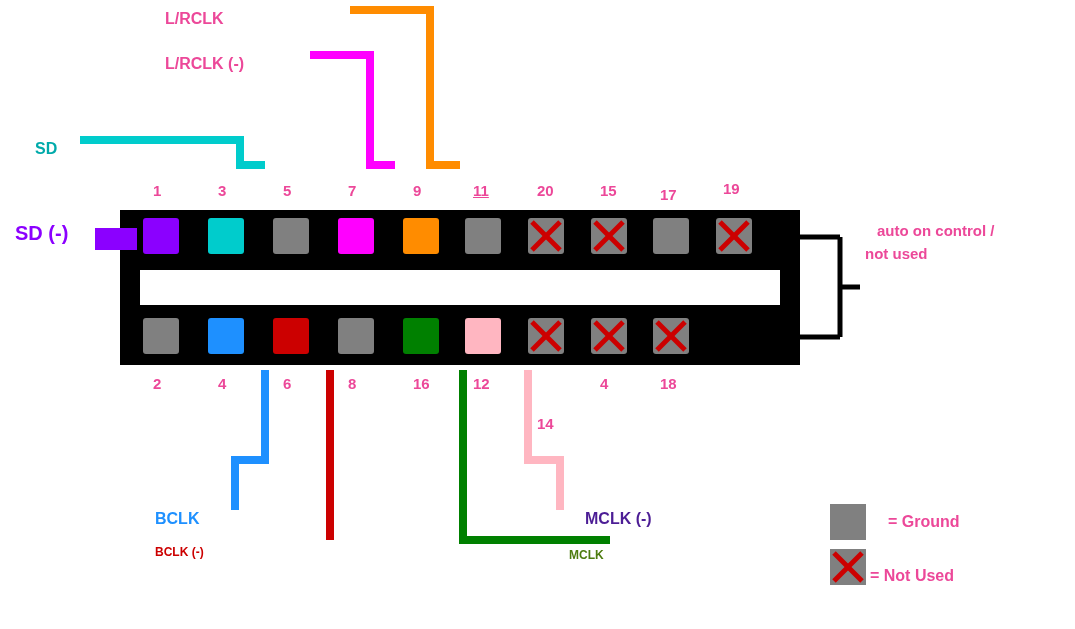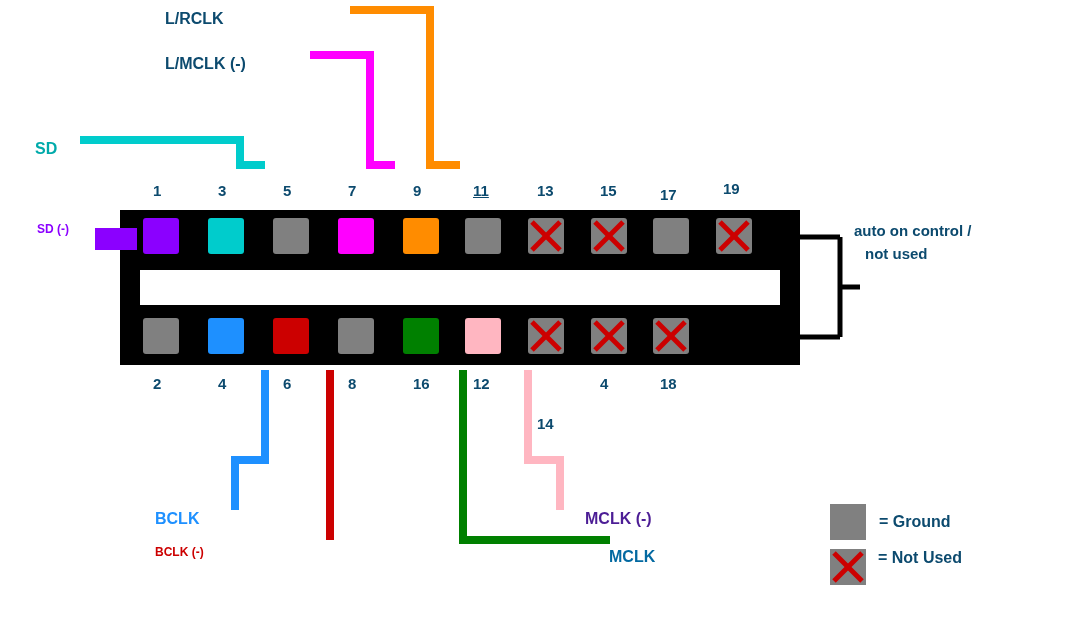--- a/index.html
+++ b/index.html
@@ -58,21 +58,21 @@
       position: absolute;
       width: 36px;
       height: 36px;
       border-radius: 3px;
     }
     
     .label {
       position: absolute;
       font-size: 15px;
       font-weight: bold;
-      color: #0c4a6e;
+      color: #ec4899;
     }
     
     svg.lines {
       position: absolute;
       top: 0;
       left: 0;
       width: 1075px;
       height: 629px;
       pointer-events: none;
     }
@@ -102,21 +102,21 @@
   <line x1="840" y1="237" x2="840" y2="337" stroke="black" stroke-width="5"></line>
   <line x1="840" y1="287" x2="860" y2="287" stroke="black" stroke-width="5"></line>
 </svg>
 
 <div class="label" style="top:182px; left:153px;">1</div>
 <div class="label" style="top:182px; left:218px;">3</div>
 <div class="label" style="top:182px; left:283px;">5</div>
 <div class="label" style="top:182px; left:348px;">7</div>
 <div class="label" style="top:182px; left:413px;">9</div>
 <div class="label" style="top:182px; left:473px;text-decoration:underline;">11</div>
-<div class="label" style="top:182px; left:537px;">13</div>
+<div class="label" style="top:182px; left:537px;">20</div>
 <div class="label" style="top:182px; left:600px;">15</div>
 <div class="label" style="top:186px; left:660px;">17</div>
 <div class="label" style="top:180px; left:723px;">19</div>
 
 <div class="label" style="top:375px; left:153px;">2</div>
 <div class="label" style="top:375px; left:218px;">4</div>
 <div class="label" style="top:375px; left:283px;">6</div>
 <div class="label" style="top:375px; left:348px;">8</div>
 <div class="label" style="top:375px; left:413px;">16</div>
 <div class="label" style="top:375px; left:473px;">12</div>
@@ -190,40 +190,40 @@
       </svg>
 </div>
 
 <div class="pin" style="top:318px; left:653px; background:#808080; display:flex; align-items:center; justify-content:center;">
   <svg width="36" height="36">
         <line x1="4" y1="4" x2="32" y2="32" stroke="#CC0000" stroke-width="5"></line>
         <line x1="32" y1="4" x2="4" y2="32" stroke="#CC0000" stroke-width="5"></line>
       </svg>
 </div>
 
-<div class="label" style="top:222px; left:15px; color:#8B00FF; font-size:12px;margin-left:22px;">SD (-)</div>
+<div class="label" style="top:222px; left:15px; color:#8B00FF; font-size:20px;">SD (-)</div>
 <div style="position:absolute; top:228px; left:95px; width:42px; height:22px; background:#8B00FF;"></div>
 
 <div class="label" style="top:10px; left:165px; font-size:16px;">L/RCLK</div>
-<div class="label" style="top:55px; left:165px; font-size:16px;">L/MCLK (-)</div>
+<div class="label" style="top:55px; left:165px; font-size:16px;">L/RCLK (-)</div>
 <div class="label" style="top:140px; left:35px; color:#00AAAA; font-size:16px;">SD</div>
 
 <div class="label" style="top:510px; left:155px; color:#1E90FF; font-size:16px;">BCLK</div>
 <div class="label" style="top:545px; left:155px; color:#CC0000; font-size:12px;">BCLK (-)</div>
 <div class="label" style="top:510px; left:585px; color:#4c1d95; font-size:16px;">MCLK (-)</div>
-<div class="label" style="top:548px; left:609px; color:#0369a1; font-size:16px;">MCLK</div>
-
-<div class="label" style="top:222px; left:854px; font-size:15px;">auto on control /</div>
+<div class="label" style="top:548px; left:569px; color:#4d7c0f; font-size:12px;">MCLK</div>
+
+<div class="label" style="top:222px; left:877px; font-size:15px;">auto on control /</div>
 <div class="label" style="top:245px; left:865px; font-size:15px;">not used</div>
 
-<div style="position:absolute; top:504px; left:830px; display:flex; align-items:center; gap:13px;">
+<div style="position:absolute; top:504px; left:830px; display:flex; align-items:center; gap:22px;">
   <div style="width:36px; height:36px; background:#808080;"></div>
   <div class="label" style="position:relative; top:0; left:0; font-size:16px;">= Ground</div>
 </div>
-<div style="position:absolute; top:549px; left:830px; display:flex; align-items:flex-start; gap:12px;">
+<div style="position:absolute; top:549px; left:830px; display:flex; align-items:flex-end; gap:4px;">
   <div style="width:36px; height:36px; background:#808080; display:flex; align-items:center; justify-content:center;">
     <svg width="36" height="36">
           <line x1="4" y1="4" x2="32" y2="32" stroke="#CC0000" stroke-width="5"></line>
           <line x1="32" y1="4" x2="4" y2="32" stroke="#CC0000" stroke-width="5"></line>
         </svg>
   </div>
   <div class="label" style="position:relative; top:0; left:0; font-size:16px;">= Not Used</div>
 </div>
 
 </div>

